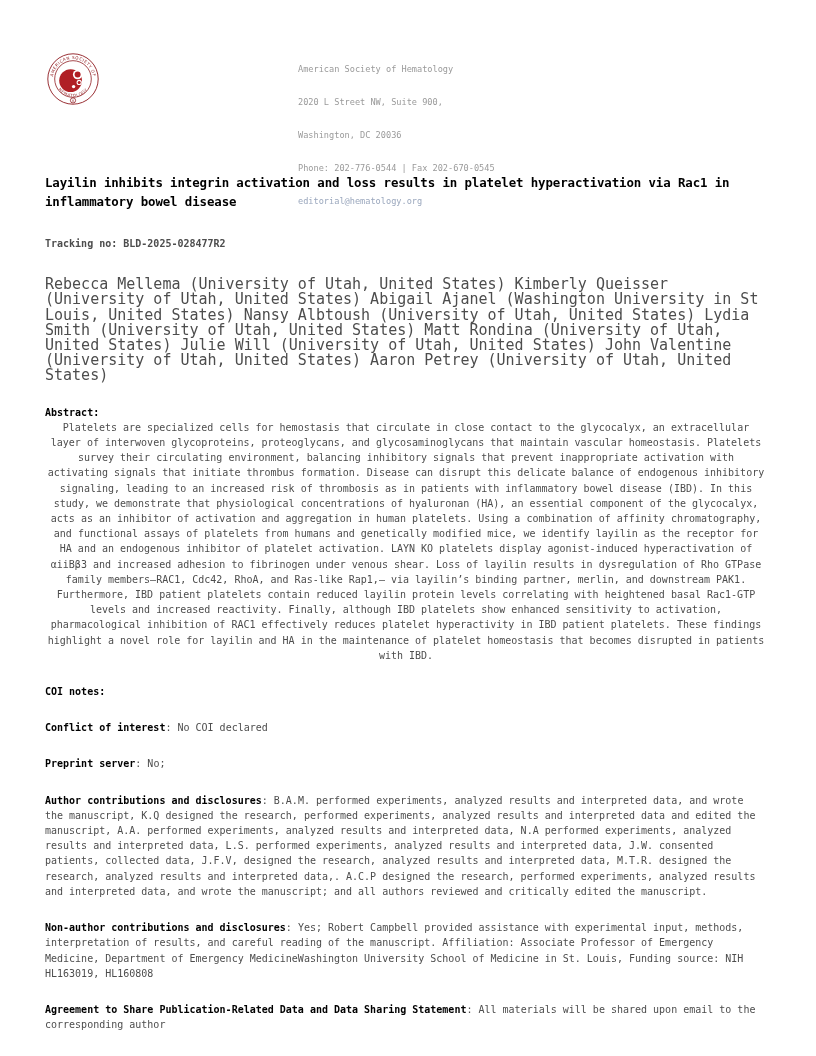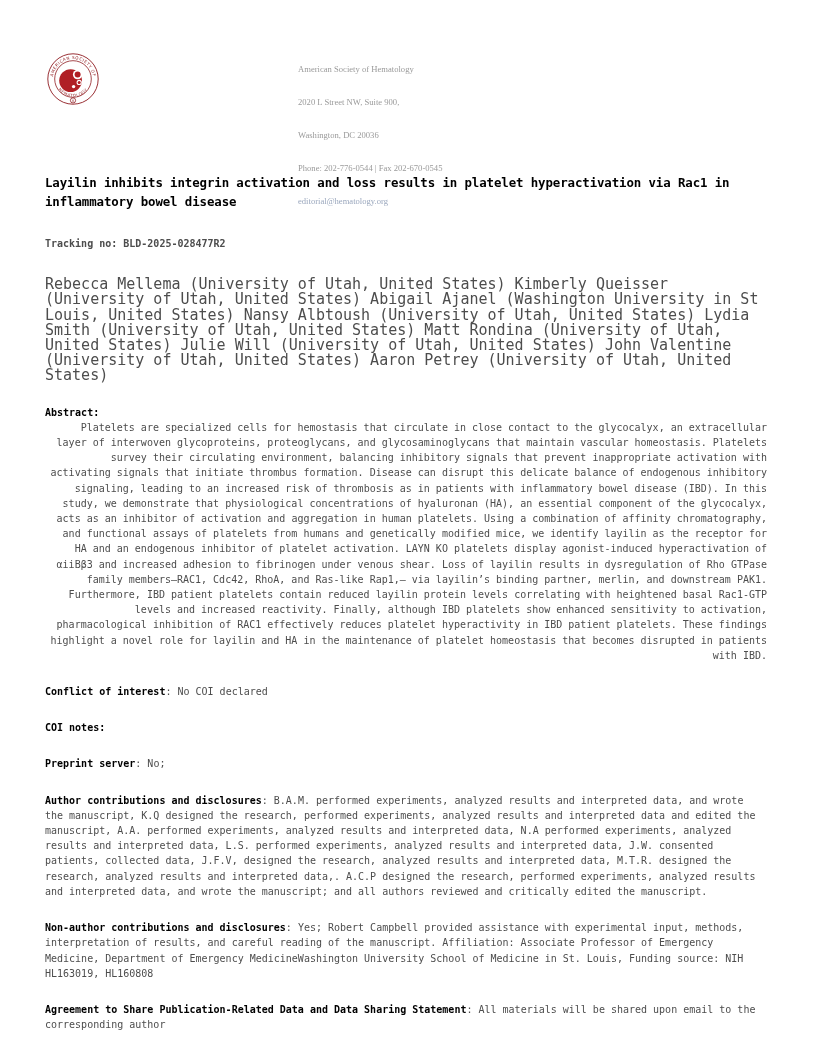--- a/index.html
+++ b/index.html
@@ -61,21 +61,20 @@
     font-weight: 400;
     letter-spacing: 0;
   }
   .address {
     margin-left: 56px;
     padding-top: 3px;
     font-size: 8.6px;
     line-height: 16.4px;
     color: #9a9a9a;
     white-space: pre-line;
-    font-family: Liberation Serif, serif;
   }
   .address .email { color: #9aa7bd; }
 
   
   .content {
     position: absolute;
     left: 45px;
     top: 174px;
     width: 722px;
   }
@@ -113,21 +112,21 @@
     color: #000000;
   }
   .abstract-label {
     display: block;
     font-weight: 700;
     color: #000000;
     margin-bottom: 0;
   }
   .abstract-body {
     display: block;
-    text-align: right;
+    text-align: center;
   }
 </style>
 </head>
 <body>
 
 <div class="page">
 
   <div class="header">
 
     <div class="logo-block">
@@ -174,23 +173,23 @@
 
     <div class="tracking">Tracking no: BLD-2025-028477R2</div>
 
     <div class="authors">Rebecca Mellema (University of Utah, United States) Kimberly Queisser (University of Utah, United States) Abigail Ajanel (Washington University in St Louis, United States) Nansy Albtoush (University of Utah, United States) Lydia Smith (University of Utah, United States) Matt Rondina (University of Utah, United States) Julie Will (University of Utah, United States) John Valentine (University of Utah, United States) Aaron Petrey (University of Utah, United States)</div>
 
     <div class="section abstract">
       <span class="abstract-label">Abstract:</span>
       <span class="abstract-body">Platelets are specialized cells for hemostasis that circulate in close contact to the glycocalyx, an extracellular layer of interwoven glycoproteins, proteoglycans, and glycosaminoglycans that maintain vascular homeostasis. Platelets survey their circulating environment, balancing inhibitory signals that prevent inappropriate activation with activating signals that initiate thrombus formation. Disease can disrupt this delicate balance of endogenous inhibitory signaling, leading to an increased risk of thrombosis as in patients with inflammatory bowel disease (IBD). In this study, we demonstrate that physiological concentrations of hyaluronan (HA), an essential component of the glycocalyx, acts as an inhibitor of activation and aggregation in human platelets. Using a combination of affinity chromatography, and functional assays of platelets from humans and genetically modified mice, we identify layilin as the receptor for HA and an endogenous inhibitor of platelet activation. LAYN KO platelets display agonist-induced hyperactivation of αiiBβ3 and increased adhesion to fibrinogen under venous shear. Loss of layilin results in dysregulation of Rho GTPase family members—RAC1, Cdc42, RhoA, and Ras-like Rap1,— via layilin’s binding partner, merlin, and downstream PAK1. Furthermore, IBD patient platelets contain reduced layilin protein levels correlating with heightened basal Rac1-GTP levels and increased reactivity. Finally, although IBD platelets show enhanced sensitivity to activation, pharmacological inhibition of RAC1 effectively reduces platelet hyperactivity in IBD patient platelets. These findings highlight a novel role for layilin and HA in the maintenance of platelet homeostasis that becomes disrupted in patients with IBD.</span>
     </div>
 
+    <div class="section"><span class="sec-label">COI notes:</span><span></span></div>
+
     <div class="section"><span class="sec-label">Conflict of interest</span><span>: </span><span>No COI declared</span></div>
-
-    <div class="section"><span class="sec-label">COI notes:</span><span></span></div>
 
     <div class="section"><span class="sec-label">Preprint server</span><span>: </span><span>No;</span></div>
 
     <div class="section"><span class="sec-label">Author contributions and disclosures</span><span>: </span><span>B.A.M. performed experiments, analyzed results and interpreted data, and wrote the manuscript, K.Q designed the research, performed experiments, analyzed results and interpreted data and edited the manuscript, A.A. performed experiments, analyzed results and interpreted data, N.A performed experiments, analyzed results and interpreted data, L.S. performed experiments, analyzed results and interpreted data, J.W. consented patients, collected data, J.F.V, designed the research, analyzed results and interpreted data, M.T.R. designed the research, analyzed results and interpreted data,. A.C.P designed the research, performed experiments, analyzed results and interpreted data, and wrote the manuscript; and all authors reviewed and critically edited the manuscript.</span></div>
 
     <div class="section"><span class="sec-label">Non-author contributions and disclosures</span><span>: </span><span>Yes; Robert Campbell provided assistance with experimental input, methods, interpretation of results, and careful reading of the manuscript. Affiliation: Associate Professor of Emergency Medicine, Department of Emergency MedicineWashington University School of Medicine in St. Louis, Funding source: NIH HL163019, HL160808</span></div>
 
     <div class="section"><span class="sec-label">Agreement to Share Publication-Related Data and Data Sharing Statement</span><span>: </span><span>All materials will be shared upon email to the corresponding author</span></div>
 
   </div>

